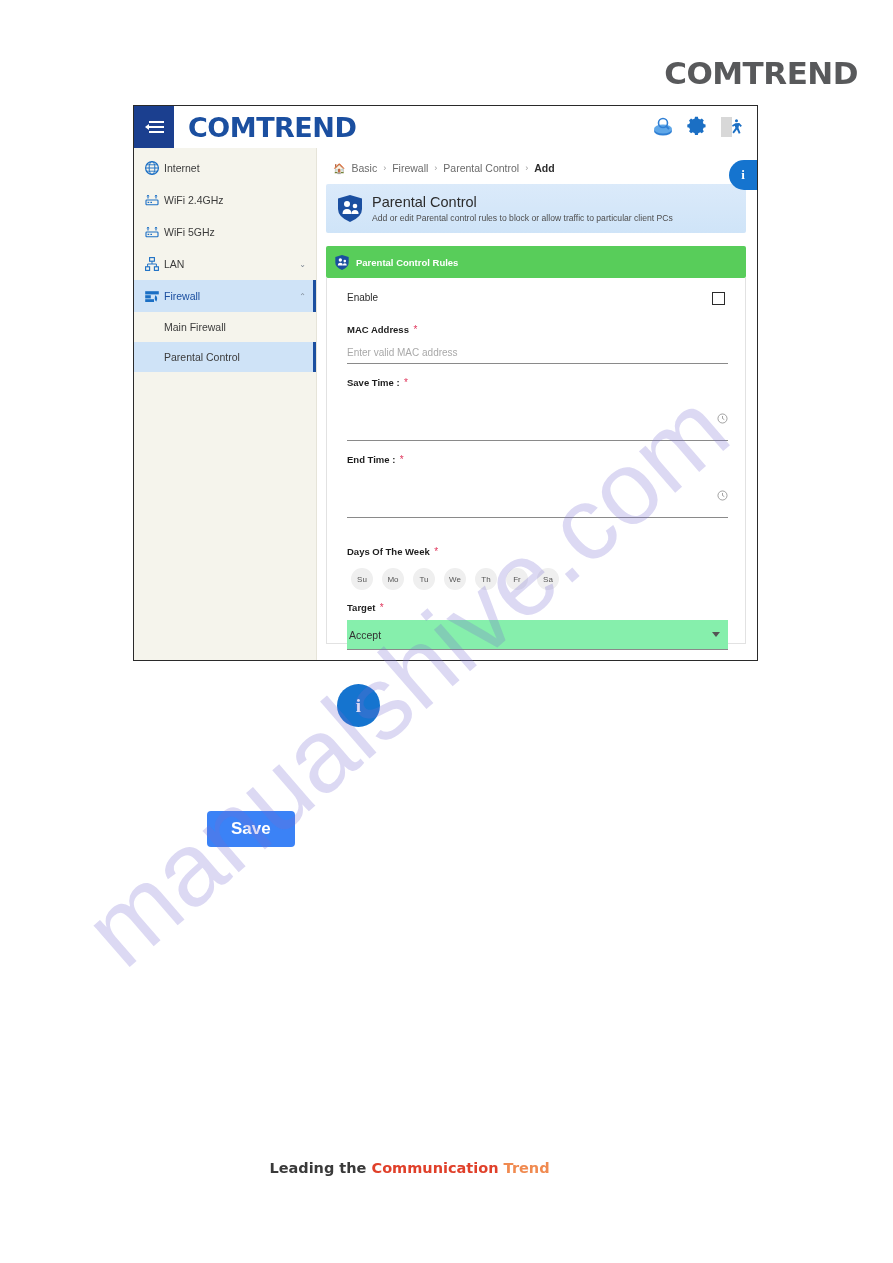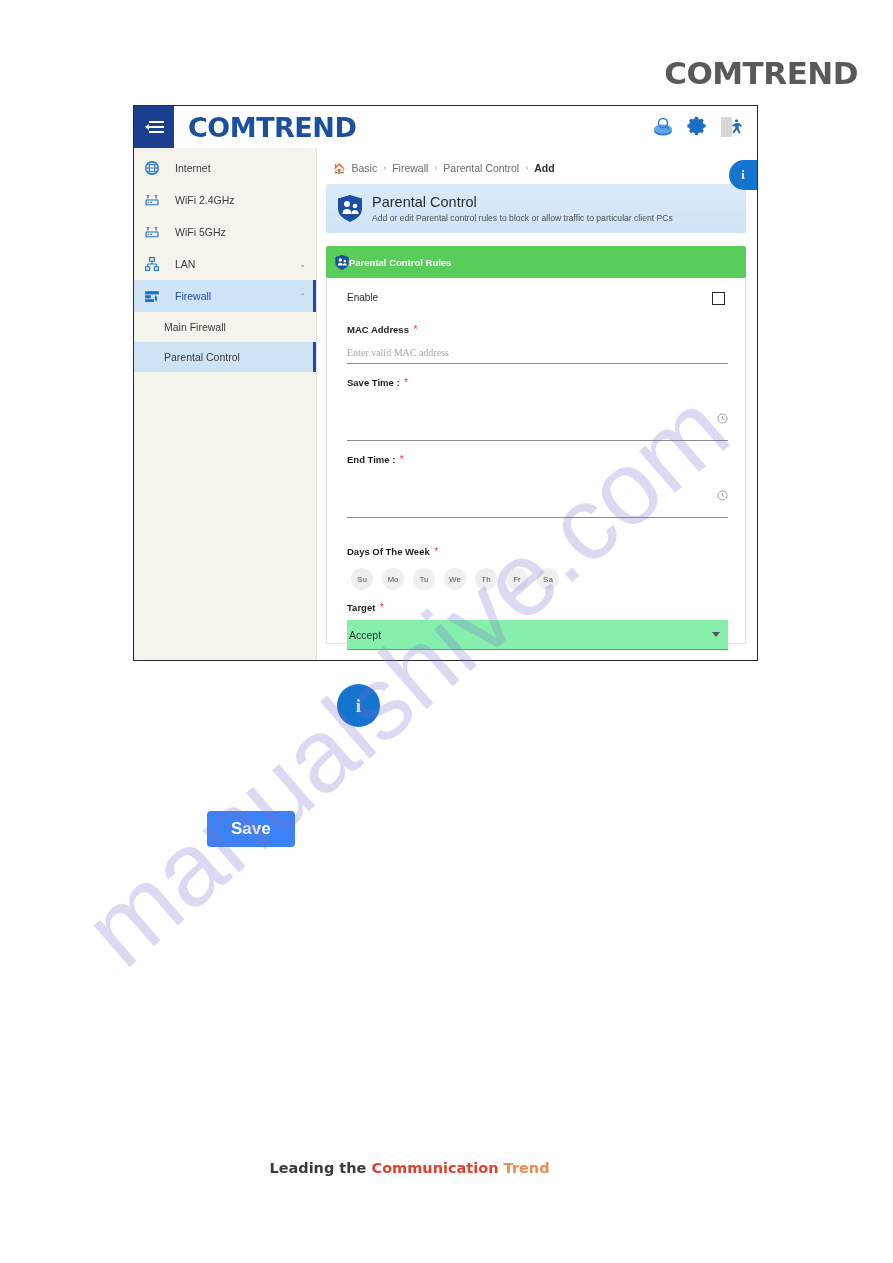--- a/index.html
+++ b/index.html
@@ -83,21 +83,21 @@
   
   .shotbody { display: flex; height: 514px; }
 
   
   .sidebar {
     width: 183px; flex: 0 0 183px; background: #f5f4ec;
     border-right: 1px solid #e6e4d9;
     padding-top: 4px;
   }
   .nav-item {
-    display: flex; align-items: center; gap: 15px;
+    display: flex; align-items: center; gap: 4px;
     height: 32px; padding: 0 10px;
     font-size: 10.5px; color: #3b3b3b;
     position: relative;
   }
   .nav-item .nicon { width: 16px; height: 16px; flex: 0 0 16px; }
   .nav-item .nlabel { flex: 1; }
   .nav-item .chev { font-size: 8px; color: #7d8894; }
   .nav-item.active {
     background: #cfe3f7;
     color: #1b4fa0;
@@ -147,21 +147,21 @@
     height: 49px; display: flex; align-items: center;
     padding: 0 12px; gap: 10px;
     border-radius: 2px;
   }
   .pagehead .shield { width: 24px; height: 27px; flex: 0 0 24px; }
   .ph-title { font-size: 14.5px; color: #2c2c2c; line-height: 1.15; }
   .ph-sub { font-size: 8.6px; color: #4d4d4d; margin-top: 2px; }
 
   .greenbar {
     margin-top: 13px; height: 18px; background: #58cd5a;
-    display: flex; align-items: center; gap: 0; padding: 16px 9px;
+    display: flex; align-items: center; gap: 7px; padding: 16px 9px;
     border-radius: 2px;
   }
   .greenbar .gshield { width: 14px; height: 15px; flex: 0 0 14px; }
   .greenbar .gtitle { font-size: 9.5px; color: #ffffff; font-weight: bold; }
 
   .formcard {
     border: 1px solid #e2e2e2; border-top: none;
     padding: 14px 17px 14px 20px;
     height: 366px; position: relative;
   }
@@ -174,21 +174,21 @@
   .req { color: #e0365c; font-size: 10px; }
   .cbx {
     width: 13px; height: 13px; border: 1.4px solid #2b2b2b; background: #fff;
   }
   .field { margin-bottom: 4px; }
   .field .lbl { margin-bottom: 5px; }
   .uline {
     border-bottom: 1px solid #8a8a8a; height: 22px;
     display: flex; align-items: center; justify-content: space-between;
   }
-  .uline .ph { font-size: 10px; color: #a9a9a9; font-family: Liberation Serif, serif; }
+  .uline .ph { font-size: 10px; color: #a9a9a9; }
   .uline.tall { height: 46px; align-items: flex-start; padding-top: 18px; }
   .clock { width: 11px; height: 11px; opacity: .72; }
   .spacer-sm { height: 19px; }
 
   .days { display: flex; gap: 9px; margin: 9px 0 2px 4px; }
   .day {
     width: 22px; height: 22px; border-radius: 50%;
     background: #efefef;
     display: flex; align-items: center; justify-content: center;
     font-size: 8px; color: #555;

